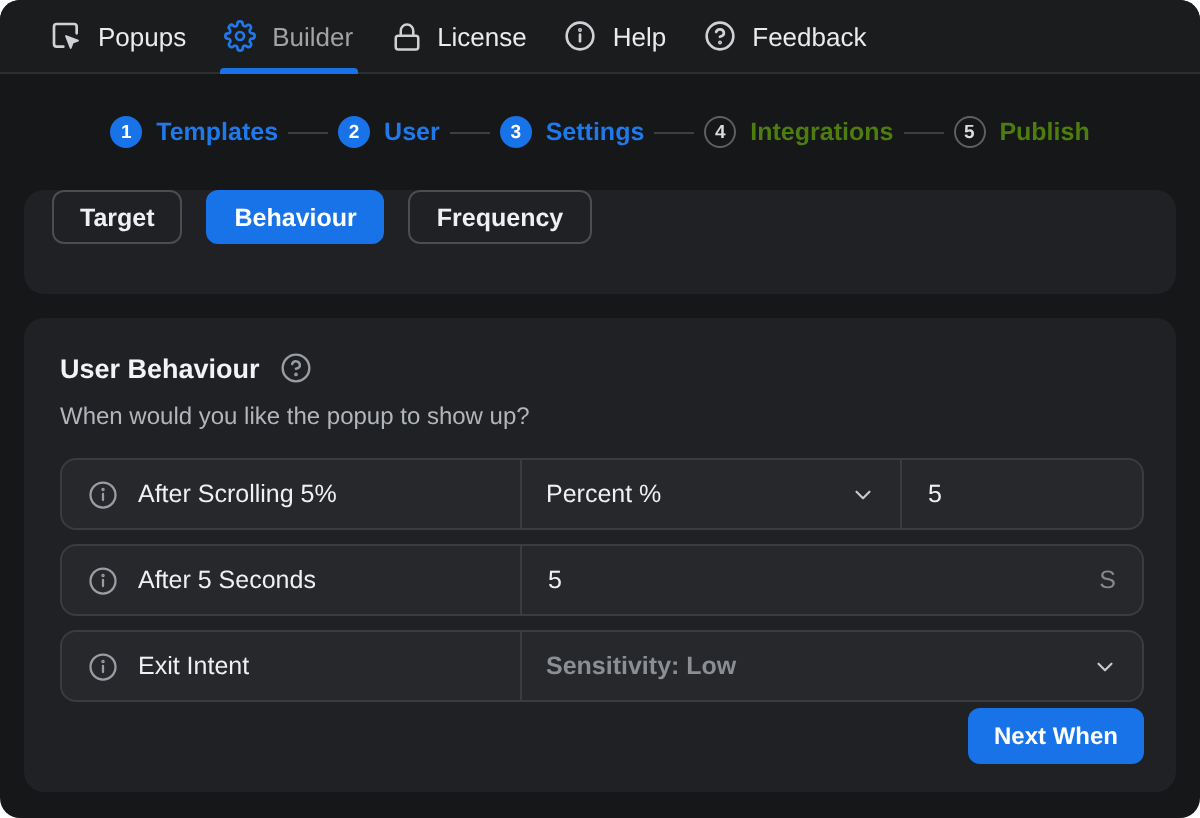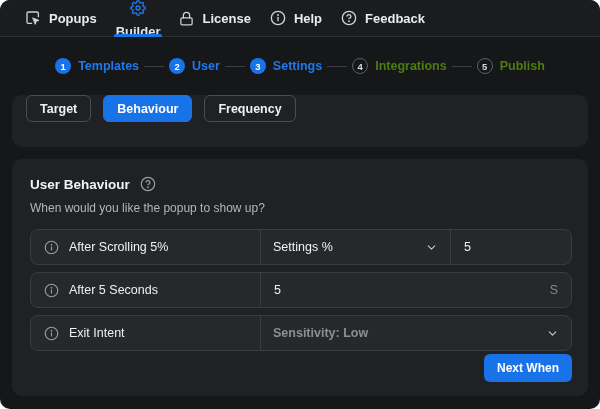--- a/index.html
+++ b/index.html
@@ -28,27 +28,27 @@
     padding:0 16px 0 25px;
     gap:19px;
   }
   .nav-item {
     position:relative;
     height:37px;
     display:flex;
     align-items:center;
     gap:8px;
     font-size:13px;
-    font-weight:700;
+    font-weight:400;
     color:#e9ebed;
     cursor:pointer;
     white-space:nowrap;
   }
   .nav-item .icon { display:flex; align-items:center; color:#cfd2d5; }
-  .nav-item.active { color:#e5e5e5;flex-direction:column; }
+  .nav-item.active { color:#a3a3a3; }
   .nav-item.active .icon { color:#2079ea; }
   .nav-item.active::after {
     content:"";
     position:absolute;
     left:-2px; right:-2px; bottom:0;
     height:3px;
     background:#1973e8;
     border-radius:2px 2px 0 0;
   }
 
@@ -338,21 +338,21 @@
           <span class="info-icon">
             <svg width="15" height="15" viewBox="0 0 24 24" fill="none" stroke="currentColor" stroke-width="1.8" stroke-linecap="round" stroke-linejoin="round">
               <circle cx="12" cy="12" r="10"></circle>
                 <line x1="12" y1="16" x2="12" y2="11"></line>
                 <circle cx="12" cy="7.5" r="0.5" fill="currentColor"></circle>
             </svg>
           </span>
           <span>After Scrolling 5%</span>
         </div>
         <div class="cell cell-select mid">
-          <span>Settings %</span>
+          <span>Percent %</span>
           <span class="chevron">
             <svg width="13" height="13" viewBox="0 0 24 24" fill="none" stroke="currentColor" stroke-width="2" stroke-linecap="round" stroke-linejoin="round">
                 <path d="M6 9l6 6 6-6"></path>
               </svg>
           </span>
         </div>
         <div class="cell cell-input">
           <input type="text" value="5" style="">
         </div>
       </div>

